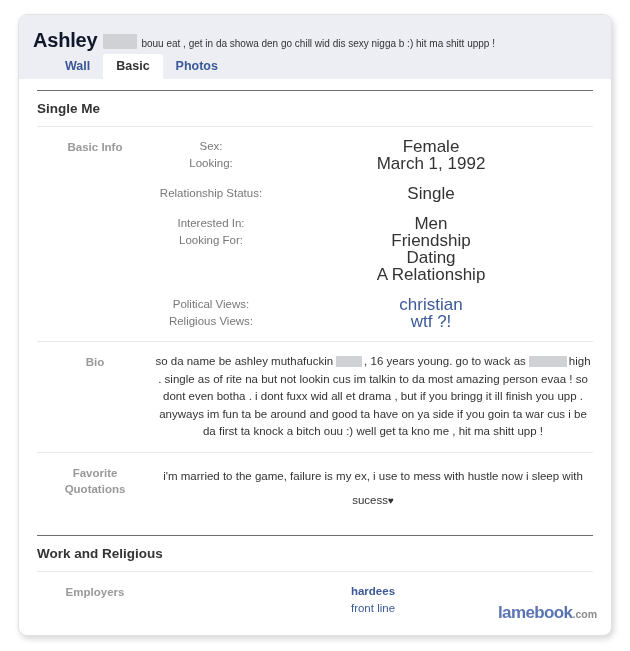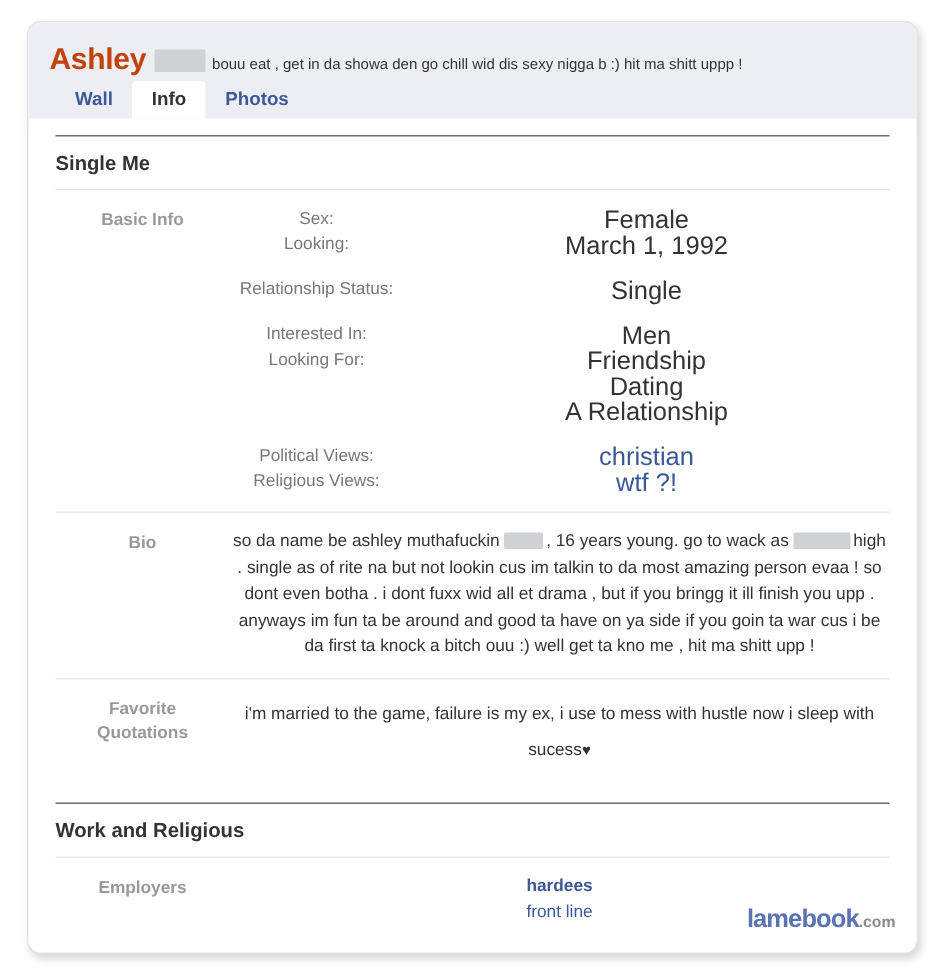--- a/index.html
+++ b/index.html
@@ -37,21 +37,21 @@
   .header-line {
     padding-top: 14px;
     white-space: nowrap;
     overflow: hidden;
     height: 38px;
   }
 
   .profile-name {
     font-size: 20px;
     font-weight: bold;
-    color: #c2410c;
+    color: #0f172a;
     letter-spacing: -0.2px;
     vertical-align: baseline;
   }
 
   .redact {
     display: inline-block;
     background: #cfd1d4;
     vertical-align: middle;
     border-radius: 1px;
   }
@@ -62,21 +62,21 @@
 
   .status-text {
     font-size: 10px;
     color: #333333;
     vertical-align: baseline;
   }
 
   
   .tabs {
     position: absolute;
-    left: 18px;
+    left: 33px;
     bottom: 0;
     display: flex;
     align-items: flex-end;
   }
 
   .tab {
     font-size: 12.5px;
     font-weight: bold;
     color: #3b5998;
     padding: 5px 13px 6px 13px;
@@ -178,21 +178,21 @@
 
 <div class="card">
 
   <div class="header">
     <div class="header-line">
       <span class="profile-name">Ashley</span><span class="redact redact-name"></span><span class="status-text">bouu eat , get in da showa den go chill wid dis sexy nigga b :) hit ma shitt uppp !</span>
     </div>
 
     <div class="tabs">
       <div class="tab">Wall</div>
-      <div class="tab active">Info</div>
+      <div class="tab active">Basic</div>
       <div class="tab">Photos</div>
     </div>
   </div>
 
   <div class="body">
 
     <div class="section-head">Single Me</div>
 
     <div class="row">
       <div class="row-label">Basic Info</div>

